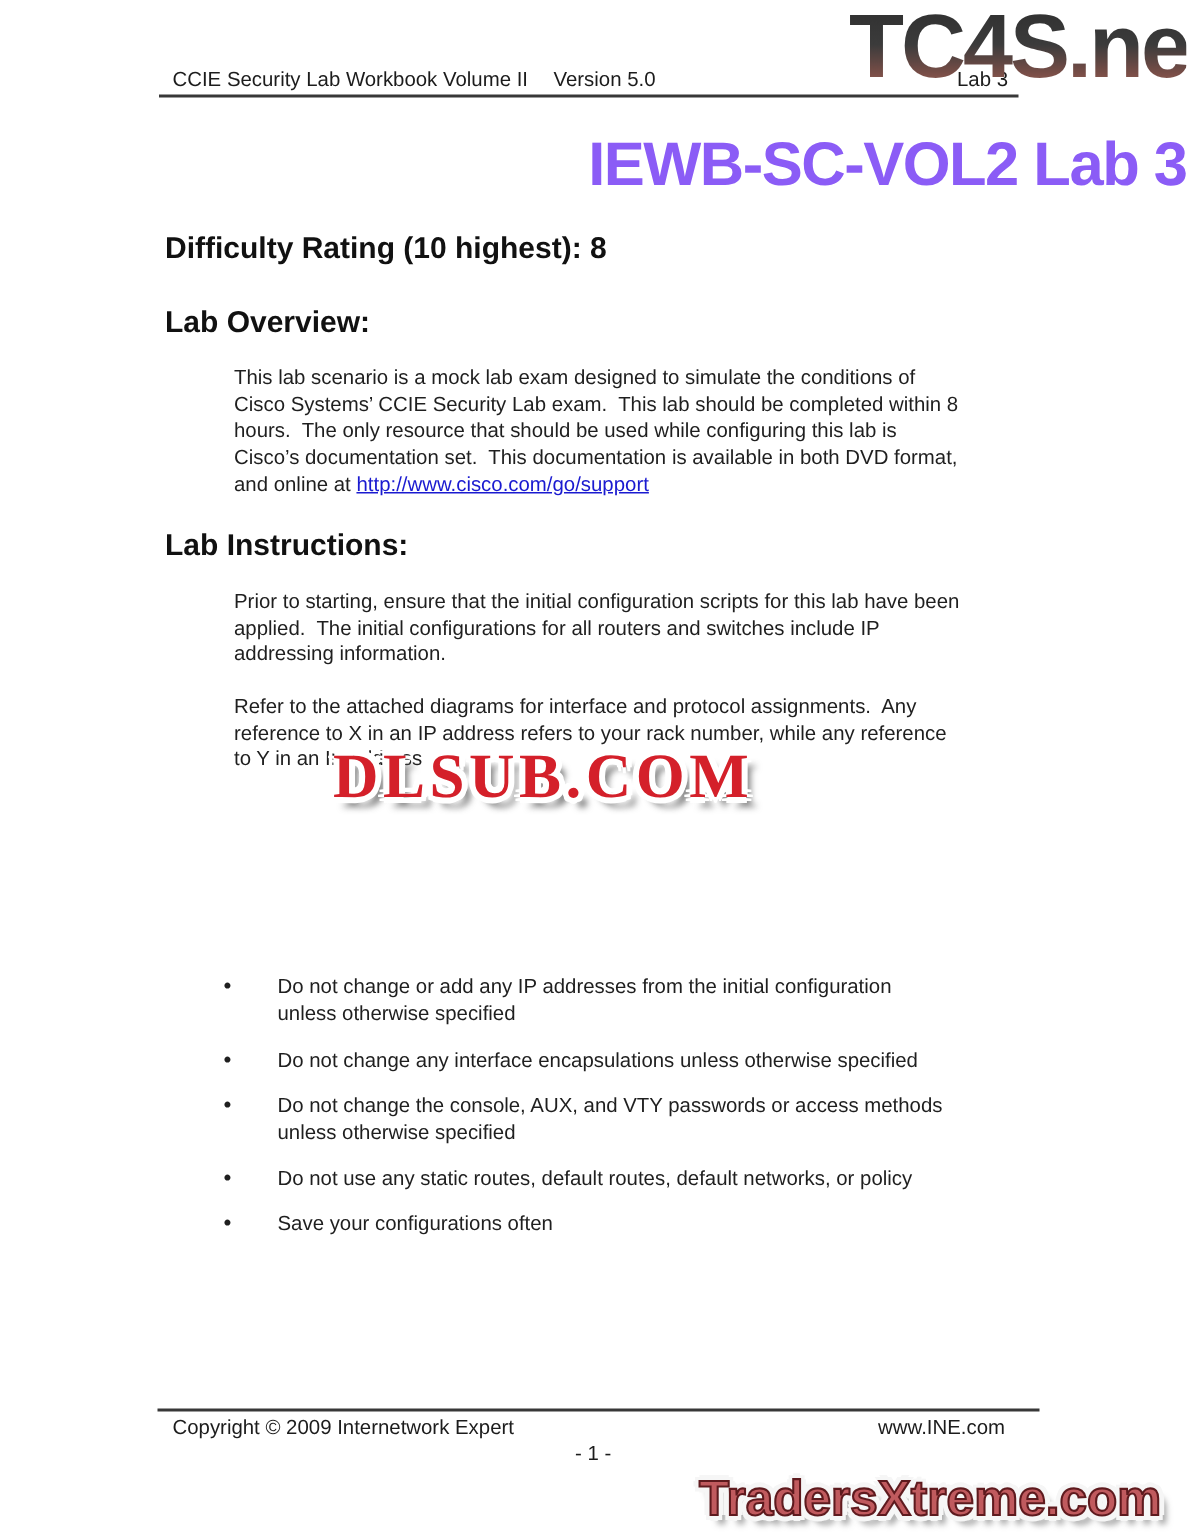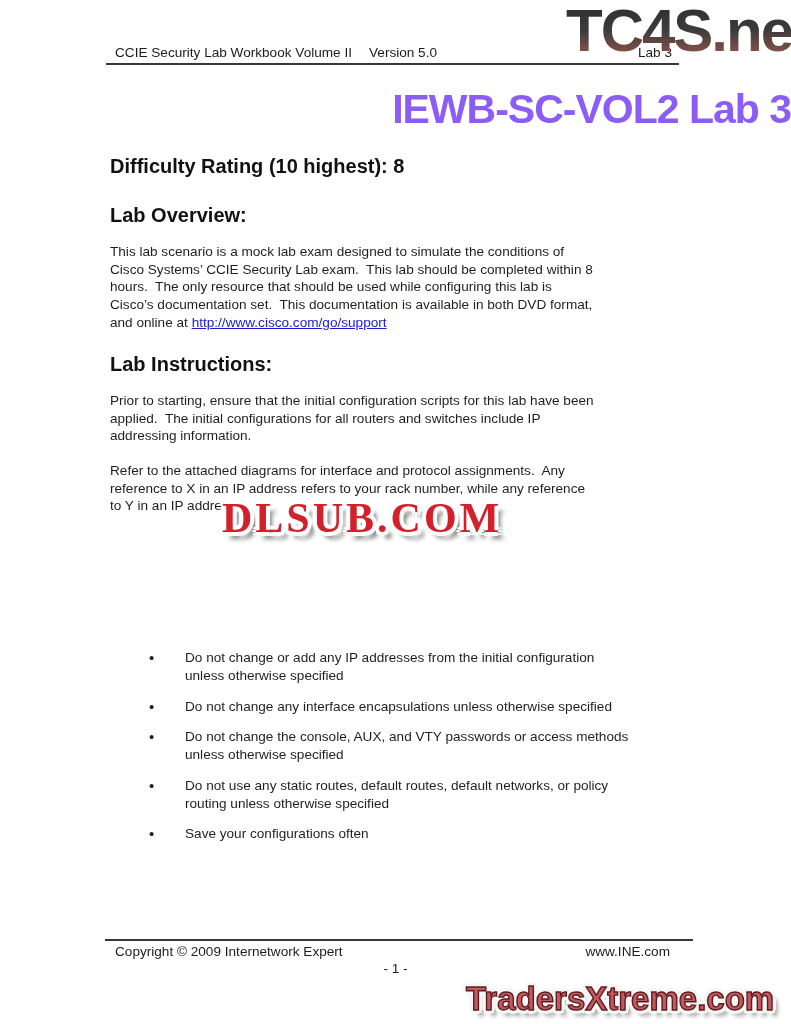--- a/index.html
+++ b/index.html
@@ -57,21 +57,21 @@
   .h-diff   { top: 155px; }
   .h-over   { top: 204px; }
   .h-instr  { top: 353px; }
   .h-dos    { top: 589px; }
 
   .para {
     left: 110px;
     font-size: 13.6px; line-height: 17.7px;
     color: #1f1f1f;
   }
-  .para .line { white-space: pre; }
+  .para .line { white-space: pre; margin-left: 46px; }
   .p-over    { top: 243px; }
   .p-prior   { top: 392px; }
   .p-refer   { top: 462px; }
   .p-default { top: 536px; }
 
   .link {
     color: #1a1ad0;
     text-decoration: underline;
     cursor: pointer;
     white-space: pre;
@@ -186,21 +186,20 @@
     </li>
     <li>
       <div class="bl">Do not change any interface encapsulations unless otherwise specified</div>
     </li>
     <li>
       <div class="bl">Do not change the console, AUX, and VTY passwords or access methods</div>
       <div class="bl">unless otherwise specified</div>
     </li>
     <li>
       <div class="bl">Do not use any static routes, default routes, default networks, or policy</div>
-      <div class="bl">routing unless otherwise specified</div>
     </li>
     <li>
       <div class="bl">Save your configurations often</div>
     </li>
   </ul>
 
   <div class="abs footer-rule"></div>
   <div class="abs footer-row">
     <span>Copyright © 2009 Internetwork Expert</span>
     <span>www.INE.com</span>

